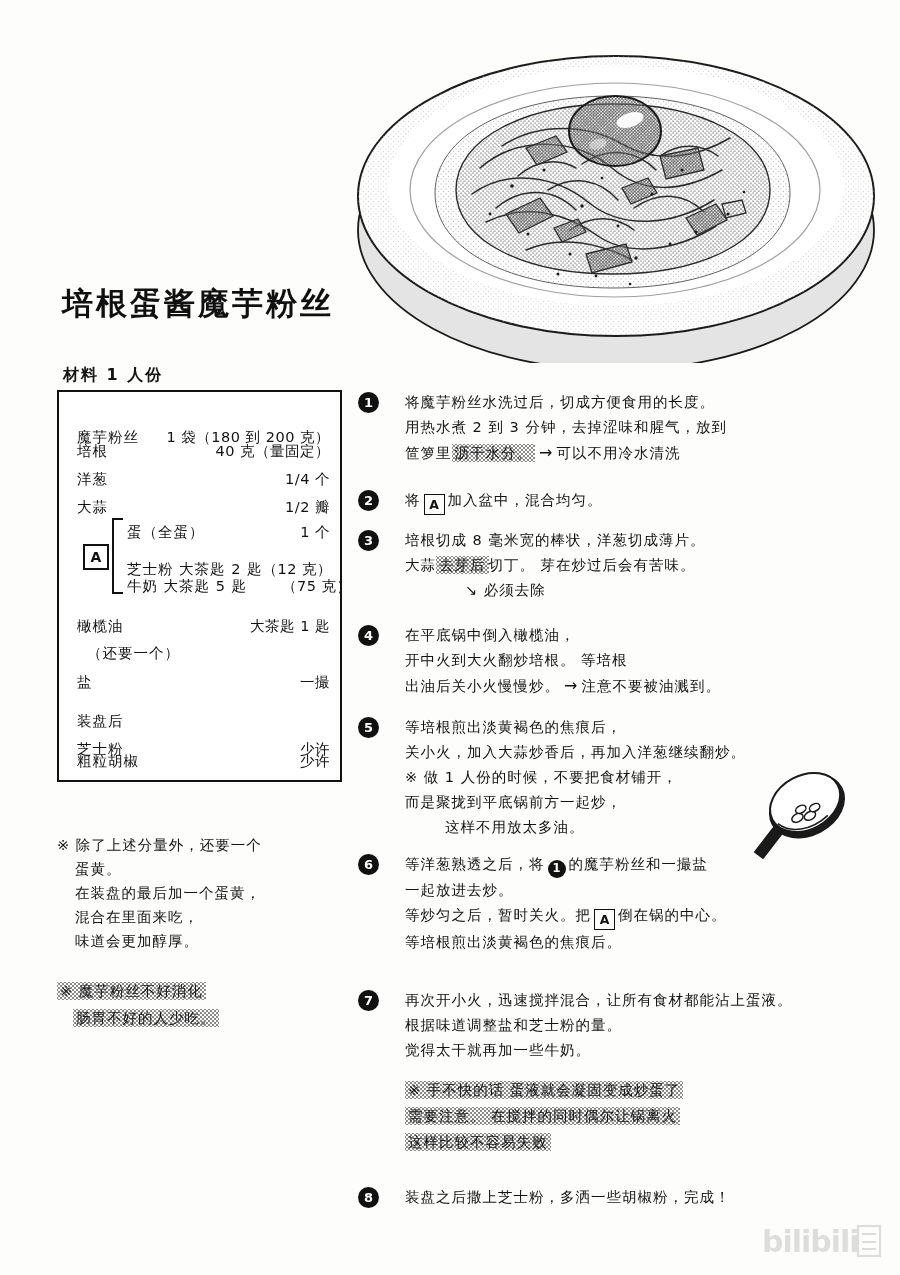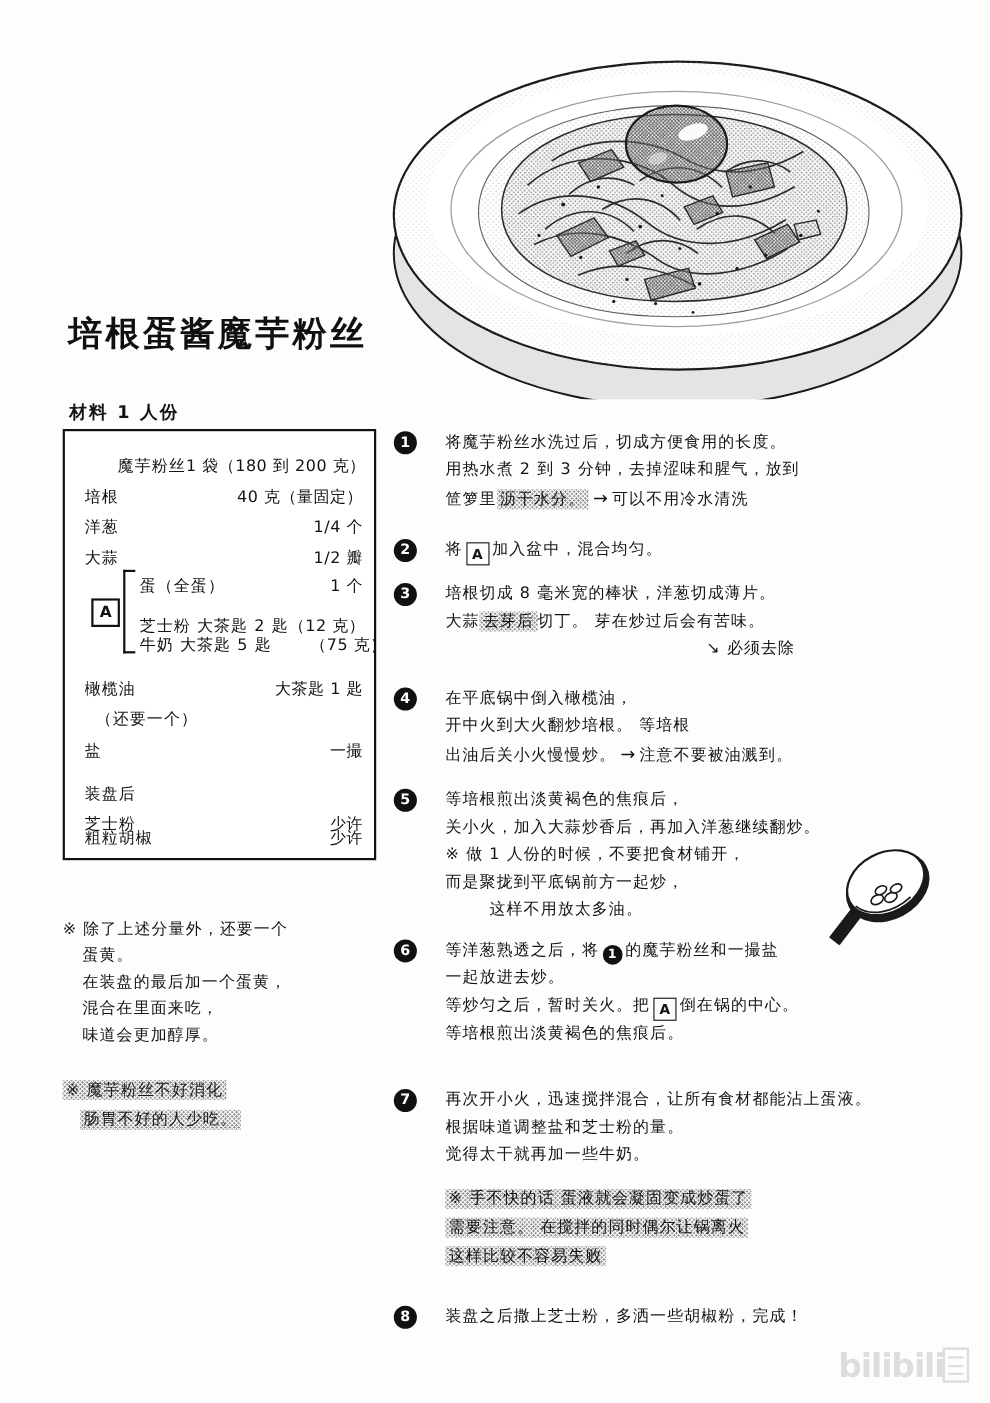--- a/index.html
+++ b/index.html
@@ -210,21 +210,20 @@
     margin: 0 3px;
     letter-spacing: 0;
   }
   .arrow-note { white-space: nowrap; }
   .arrow-glyph { font-size: 16px; padding: 0 4px; letter-spacing: 0; }
 
   .sub-arrow {
     display: block;
     padding-left: 60px;
     white-space: nowrap;
-    text-align: center;
   }
 
   
   .step-hl-block {
     display: block;
     margin-top: 14px;
     font-size: 14.5px;
     line-height: 26px;
     letter-spacing: 1px;
   }
@@ -346,21 +345,21 @@
     </svg>
   </div>
 
   <div class="recipe-title">培根蛋酱魔芋粉丝</div>
 
   <div class="ingredients-heading">材料 1 人份</div>
 
   <div class="ingredients-box">
     <div class="ing-list">
 
-      <div class="ing-row" style="top:22px;margin-left:30px;">
+      <div class="ing-row" style="top:36px;">
         <span>魔芋粉丝</span>
         <span class="amount">1 袋（180 到 200 克）</span>
       </div>
       <div class="ing-row" style="top:50px;">
         <span>培根</span>
         <span class="amount">40 克（量固定）</span>
       </div>
       <div class="ing-row" style="top:78px;">
         <span>洋葱</span>
         <span class="amount">1/4 个</span>

